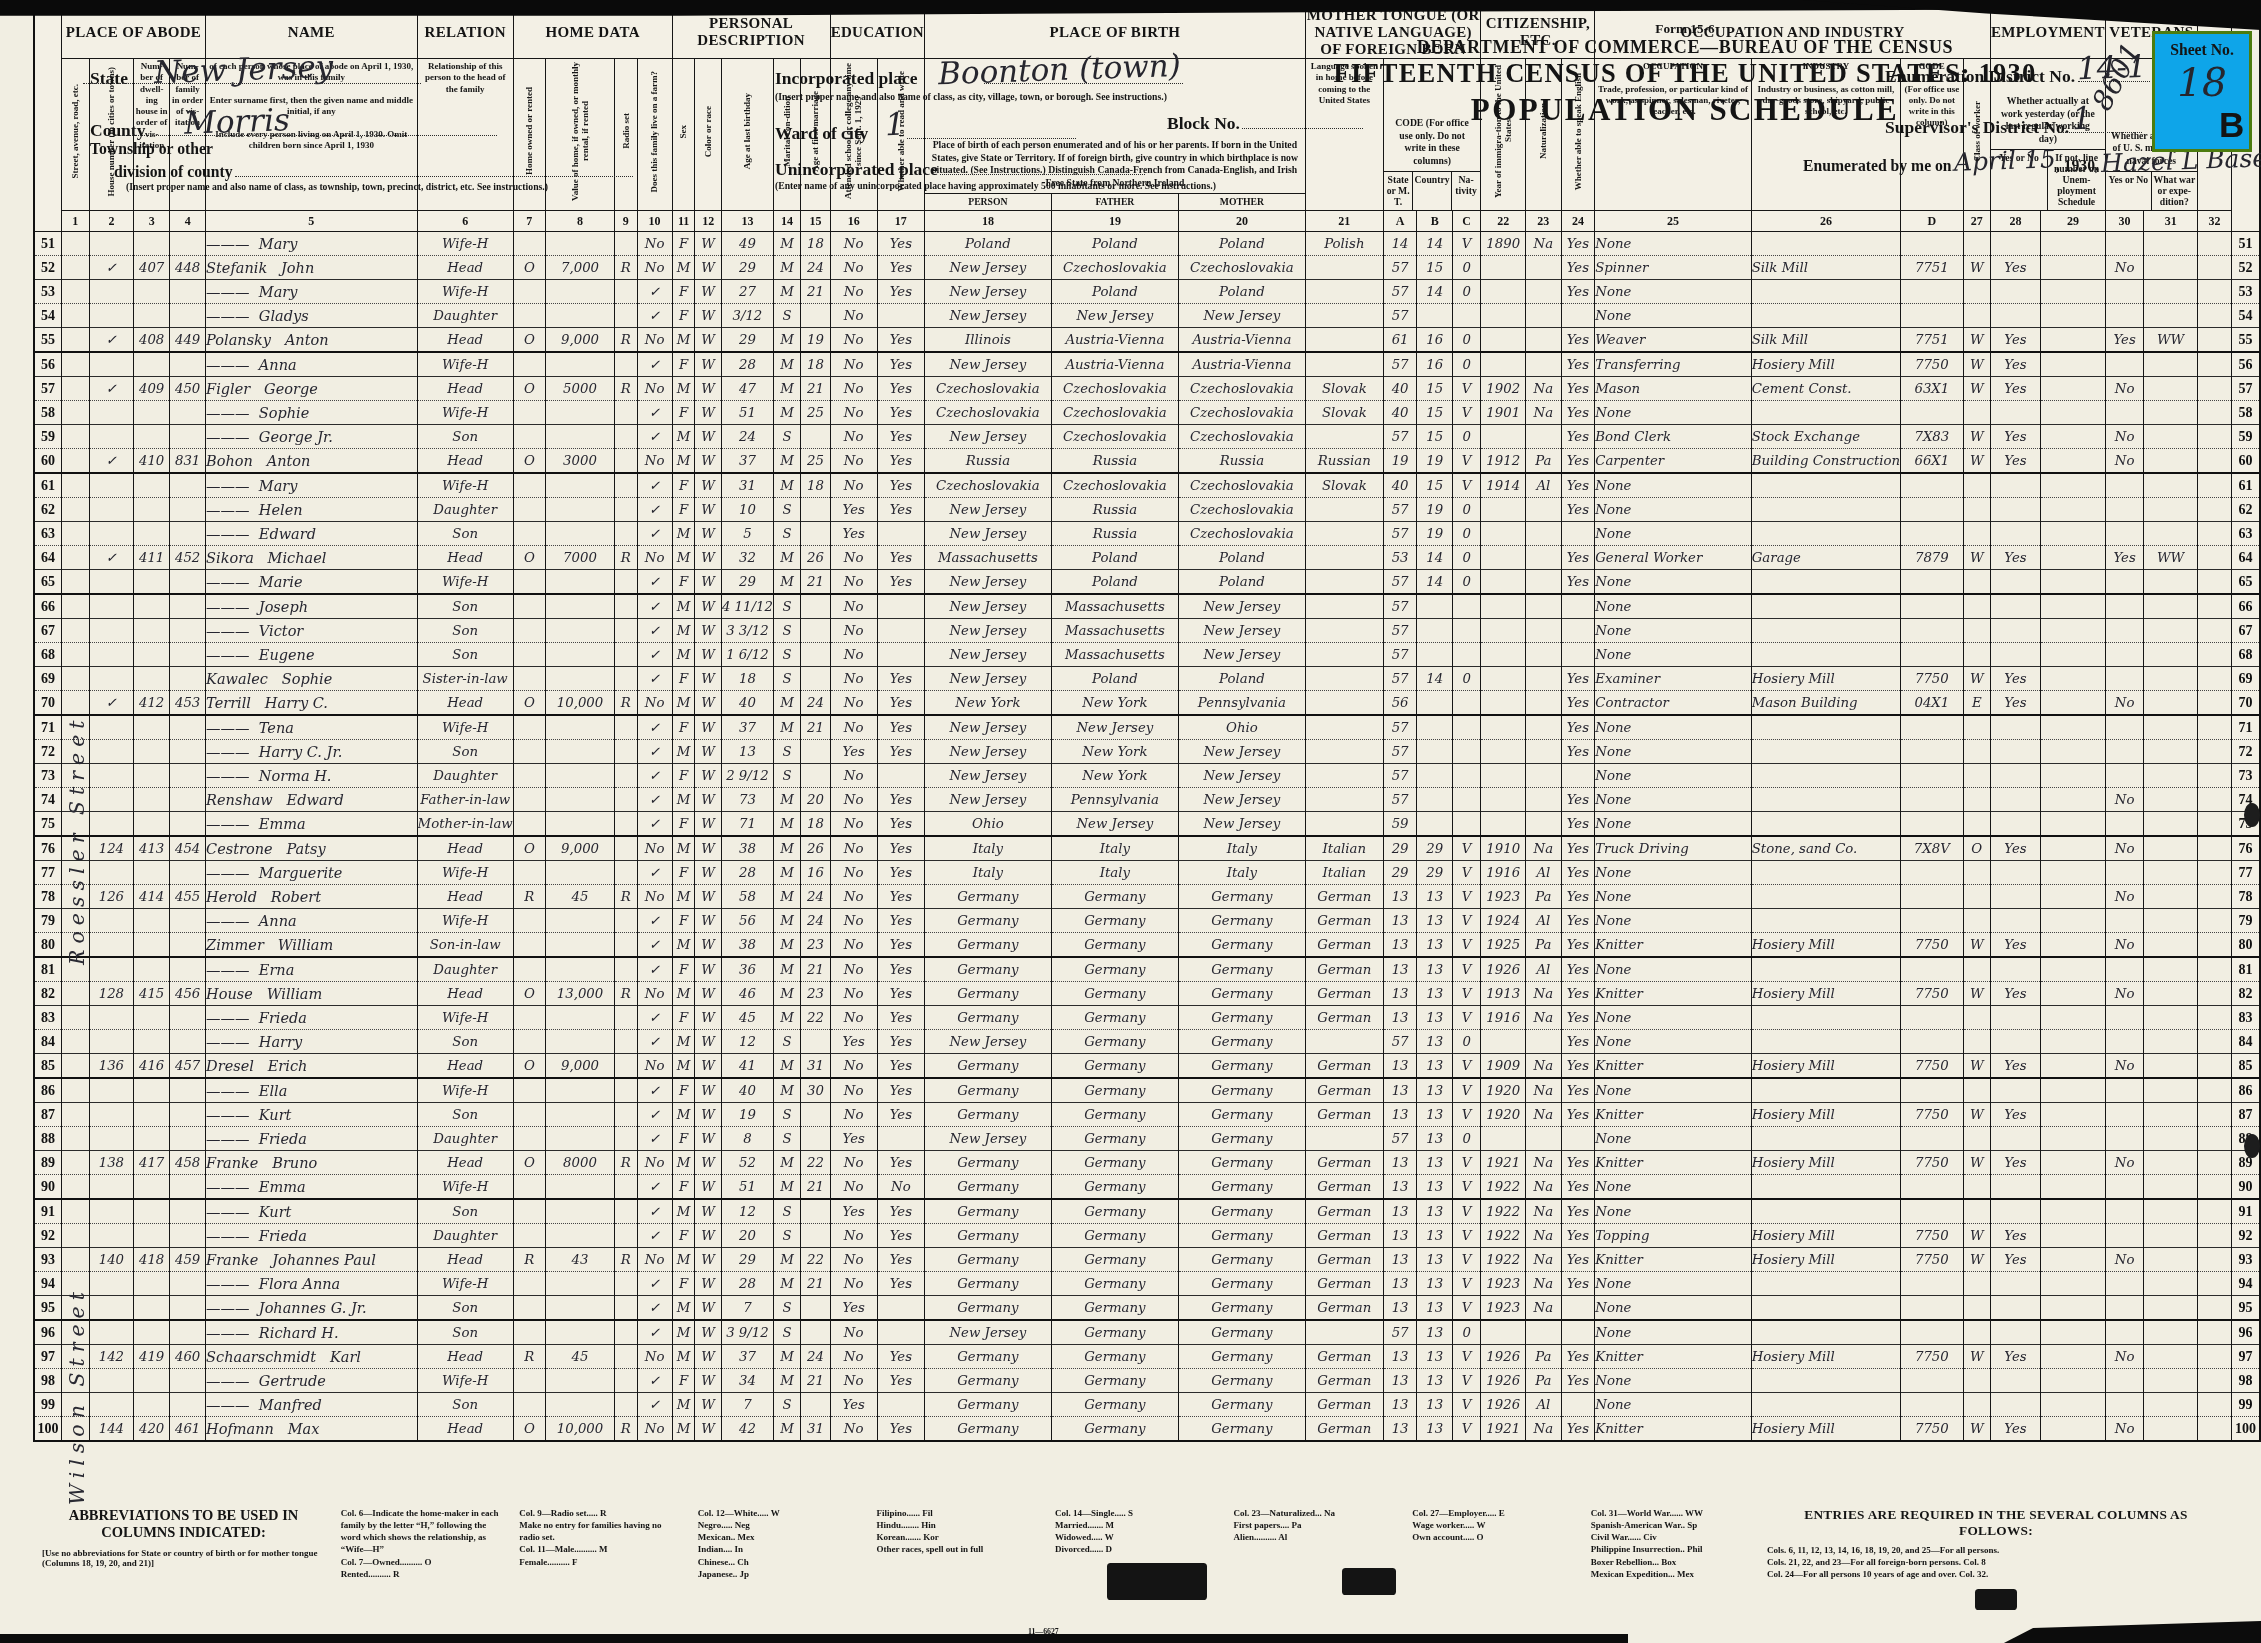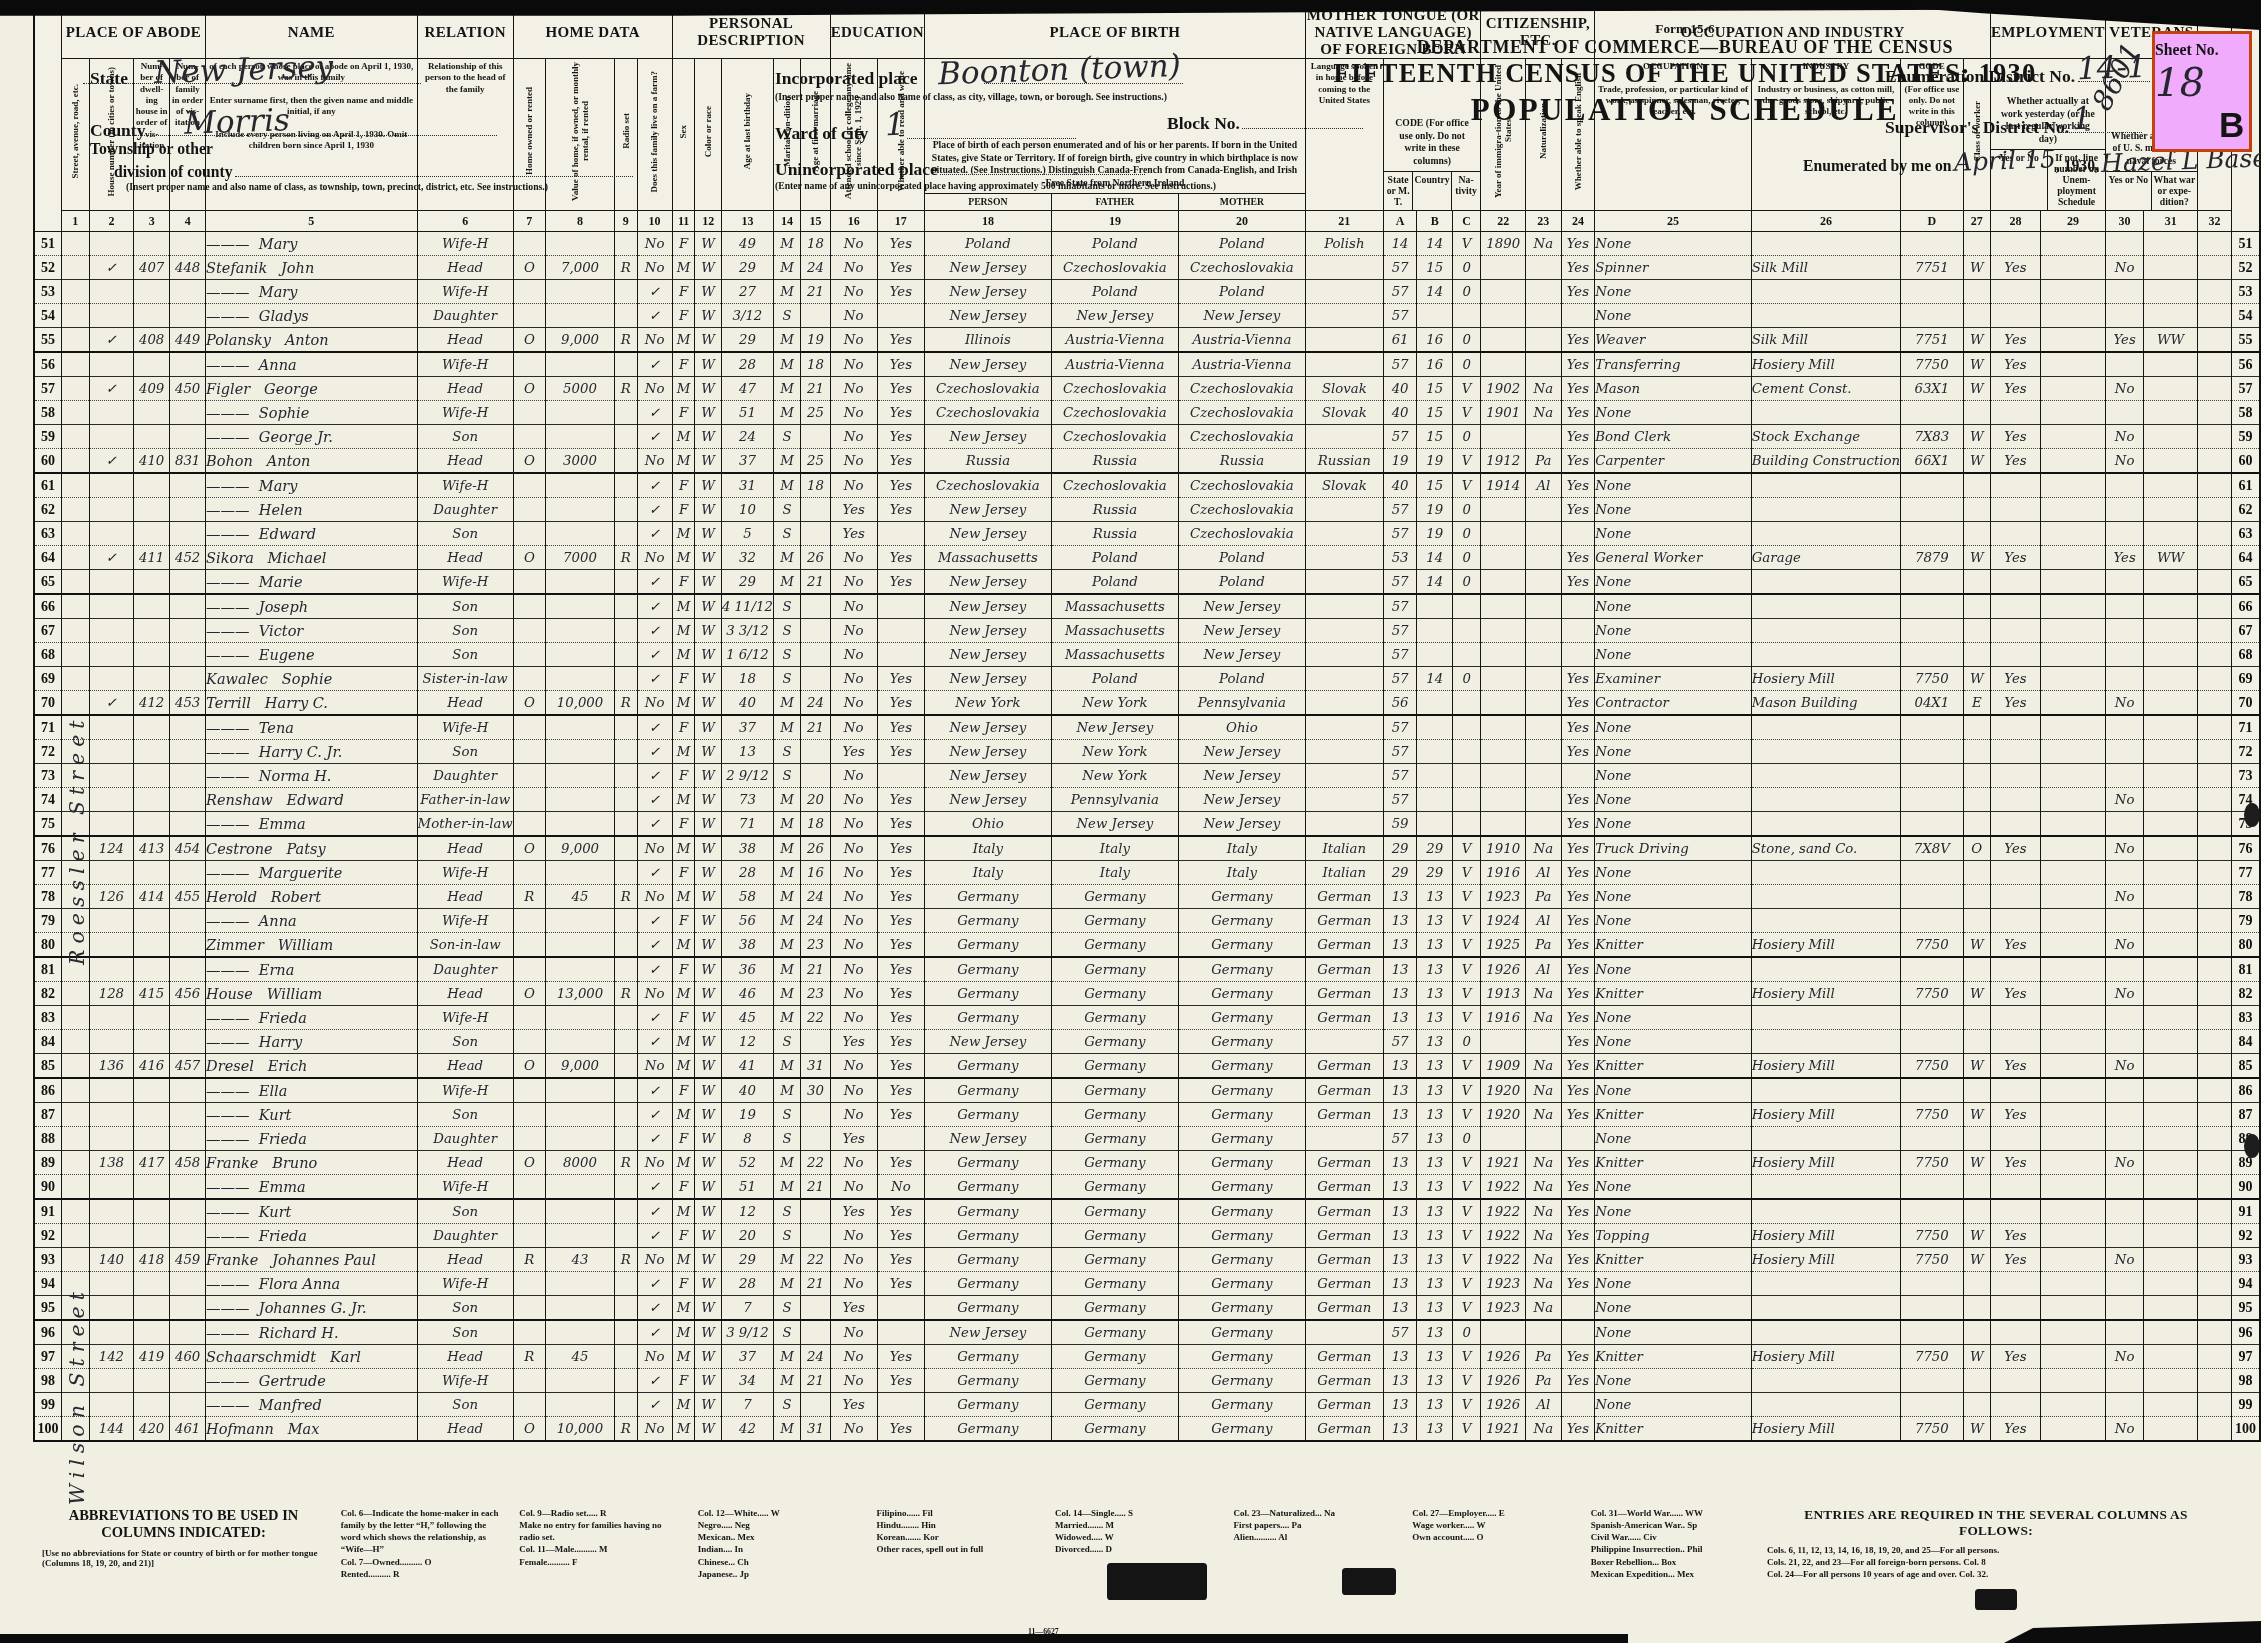--- a/index.html
+++ b/index.html
@@ -23,22 +23,22 @@
   .caption{font-size:9.7px;font-weight:bold;white-space:nowrap;}
   .dots{display:inline-block;border-bottom:1.8px dotted #2a2a2a;height:18px;vertical-align:baseline;}
   .hw{font-family:"DejaVu Serif",serif;font-style:italic;color:#26262e;}
   .hw-big{font-size:31px;transform:rotate(-2deg);display:inline-block;position:relative;top:-3.6px;}
   .hw-med{font-size:25px;transform:rotate(-2deg);display:inline-block;position:relative;top:-2.4px;}
   .center-head{position:absolute;left:1308px;width:754px;text-align:center;}
   .t-form{font-size:13.3px;font-weight:bold;}
   .t-dept{font-size:18px;font-weight:bold;letter-spacing:0.6px;}
   .t-main{font-size:26.5px;font-weight:bold;letter-spacing:1.2px;}
   .t-sched{font-size:31px;font-weight:bold;letter-spacing:2.4px;}
-  .sheetbox{position:absolute;left:2152px;top:31px;width:94px;height:115px;border:3px solid #c2410c;
-            background:#f0abfc;}
+  .sheetbox{position:absolute;left:2152px;top:31px;width:94px;height:115px;border:3px solid #4d7c0f;
+            background:#0ea5e9;text-align:center;}
   .sheetbox .slabel{font-weight:bold;font-size:15.7px;margin-top:7.2px;}
   .sheetbox .snum{font-size:39px;margin-top:1.2px;}
   .sheetbox .sletter{font-size:35px;font-weight:bold;font-family:"Liberation Sans",sans-serif;
                      position:absolute;right:4.8px;bottom:3.6px;}
   .scribble{position:absolute;left:2081px;top:60px;font-size:28px;transform:rotate(-62deg);}
 
   
   table.census{border-collapse:collapse;table-layout:fixed;margin-left:33px;margin-top:4.8px;
                border:2.4px solid #111;}
   table.census th,table.census td{border-left:1.2px solid #161616;border-right:1.2px solid #161616;

